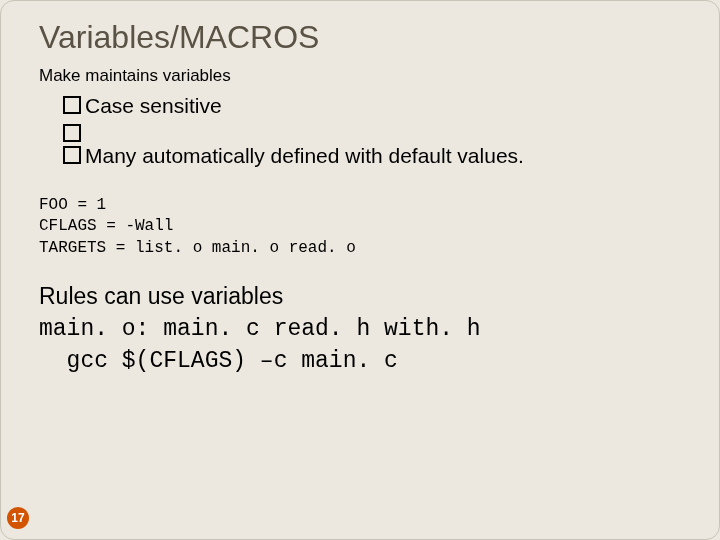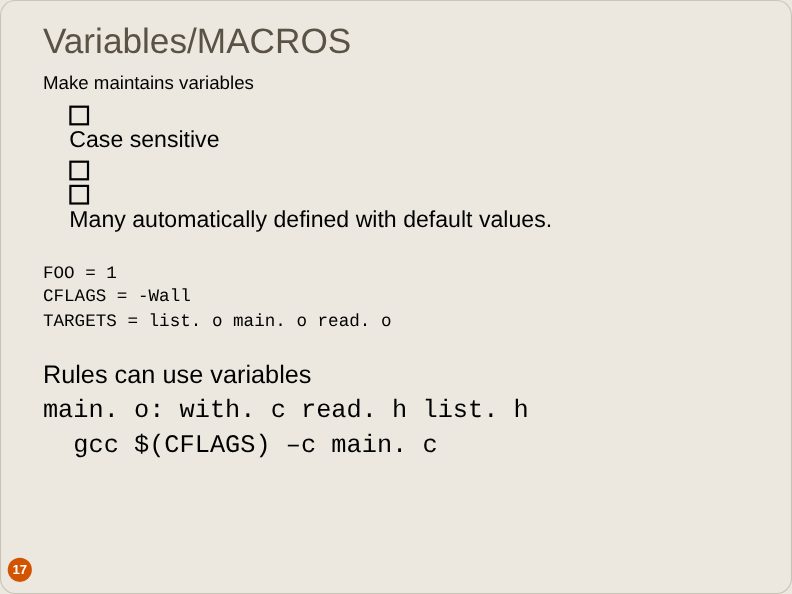--- a/index.html
+++ b/index.html
@@ -33,21 +33,20 @@
     margin: 6px 0 6px 0;
   }
   .bullets {
     margin: 2px 0 24px 24px;
     font-size: 21px;
     line-height: 1.35;
   }
   .bullet-row {
     display: flex;
     align-items: flex-start;
-    flex-direction: column;
   }
   .bullet-box {
     display: inline-block;
     width: 14px;
     height: 14px;
     border: 2px solid #000;
     margin-right: 4px;
     margin-top: 4px;
     flex-shrink: 0;
   }
@@ -106,18 +105,18 @@
       <span>Many automatically defined with default values.</span>
     </div>
   </div>
 
   <div class="codeblock"><span>FOO = 1</span>
 <span>CFLAGS = -Wall</span>
 <span>TARGETS = list. o main. o read. o</span></div>
 
   <div class="text-line">Rules can use variables</div>
 
-  <div class="codeblock2"><span>main. o: with. c read. h list. h</span>
+  <div class="codeblock2"><span>main. o: main. c read. h with. h</span>
 <span>  gcc $(CFLAGS) –c main. c</span></div>
 
   <div class="page-badge">17</div>
 
 </div>
 
 </body></html>

